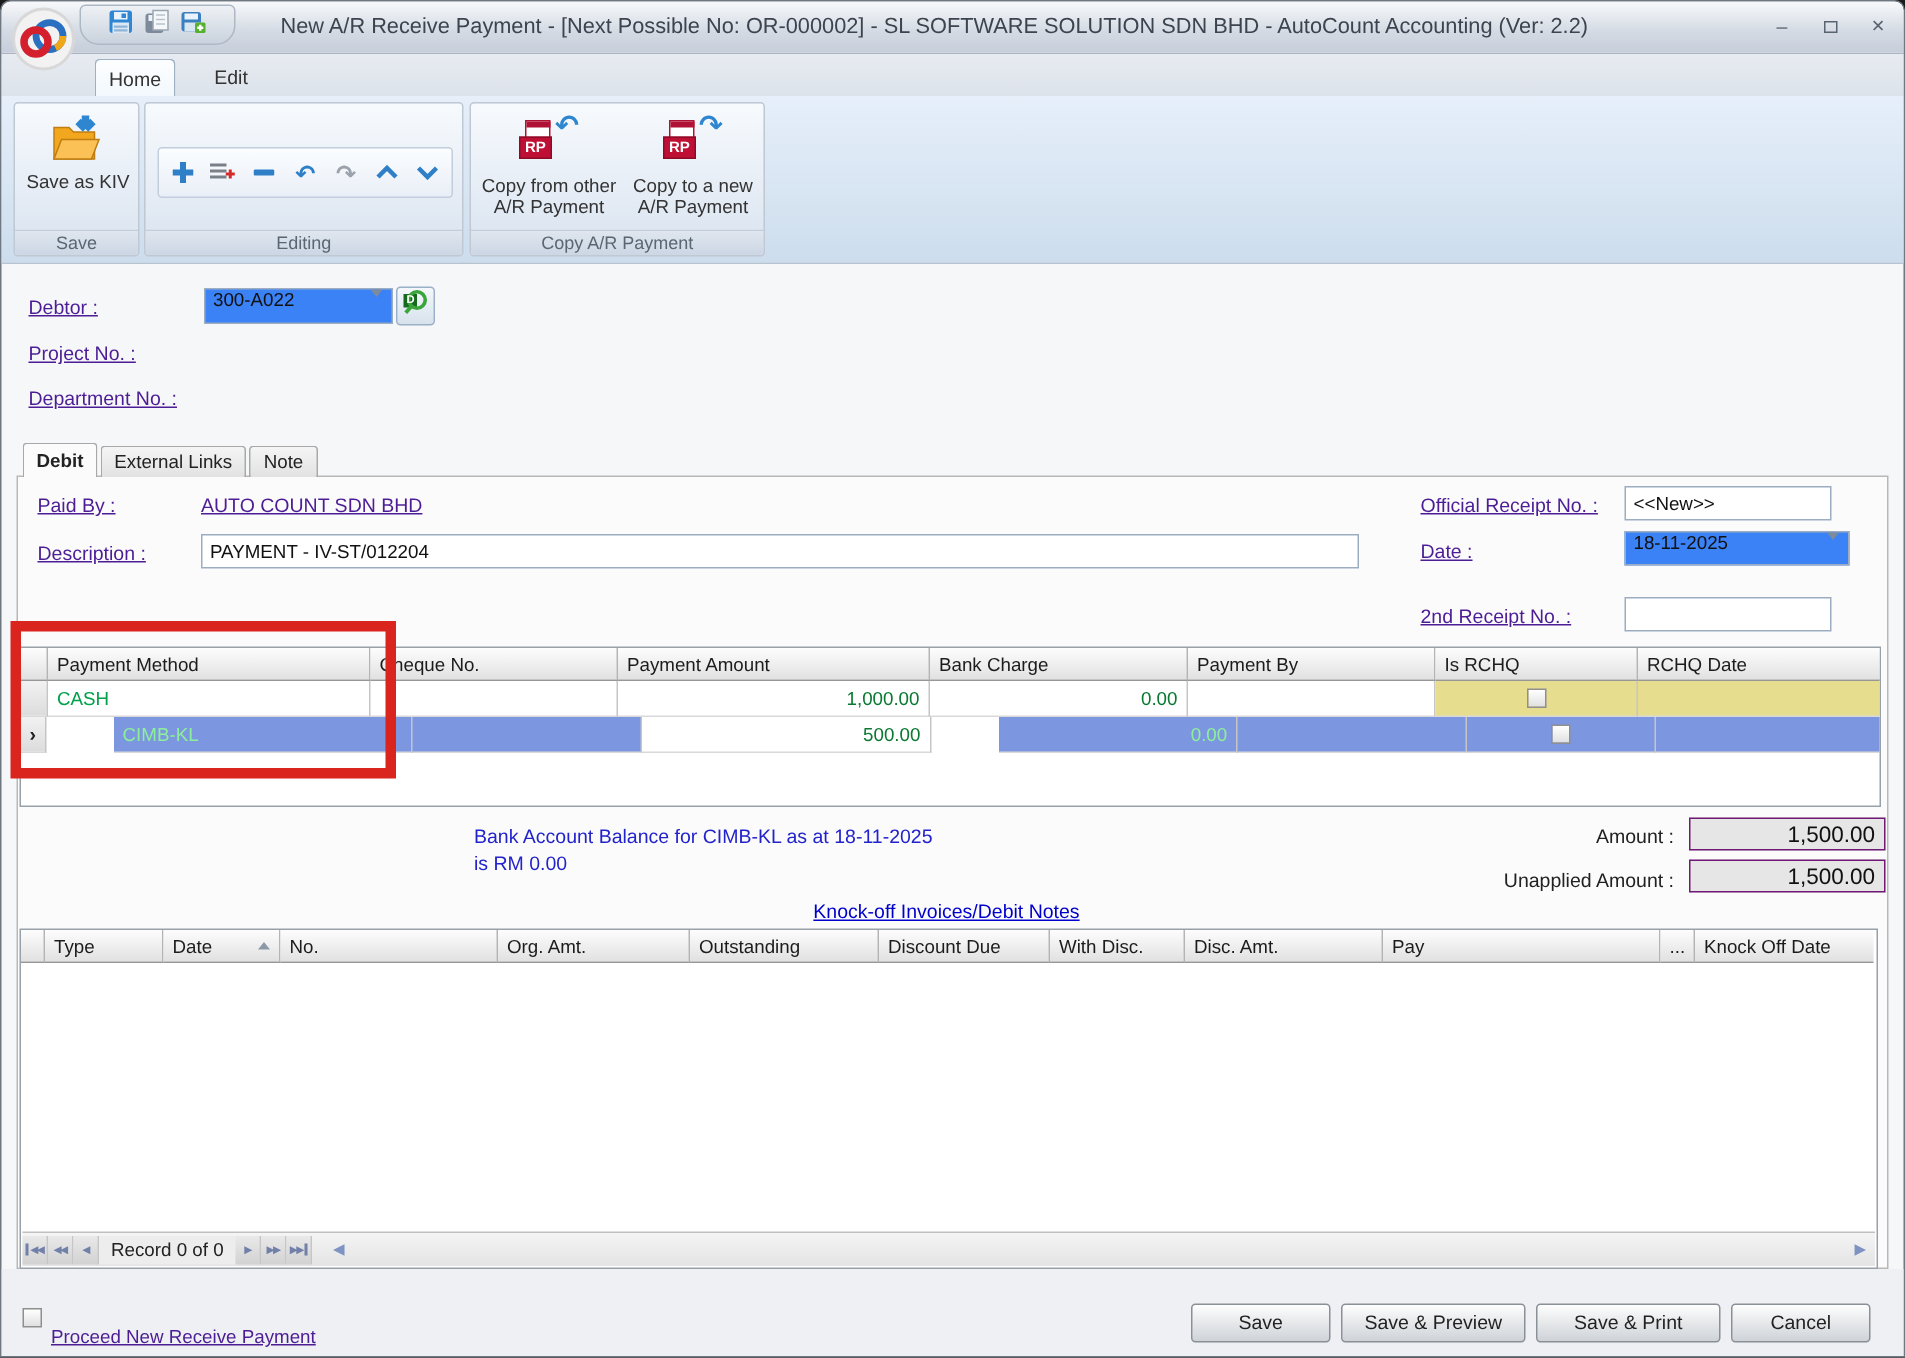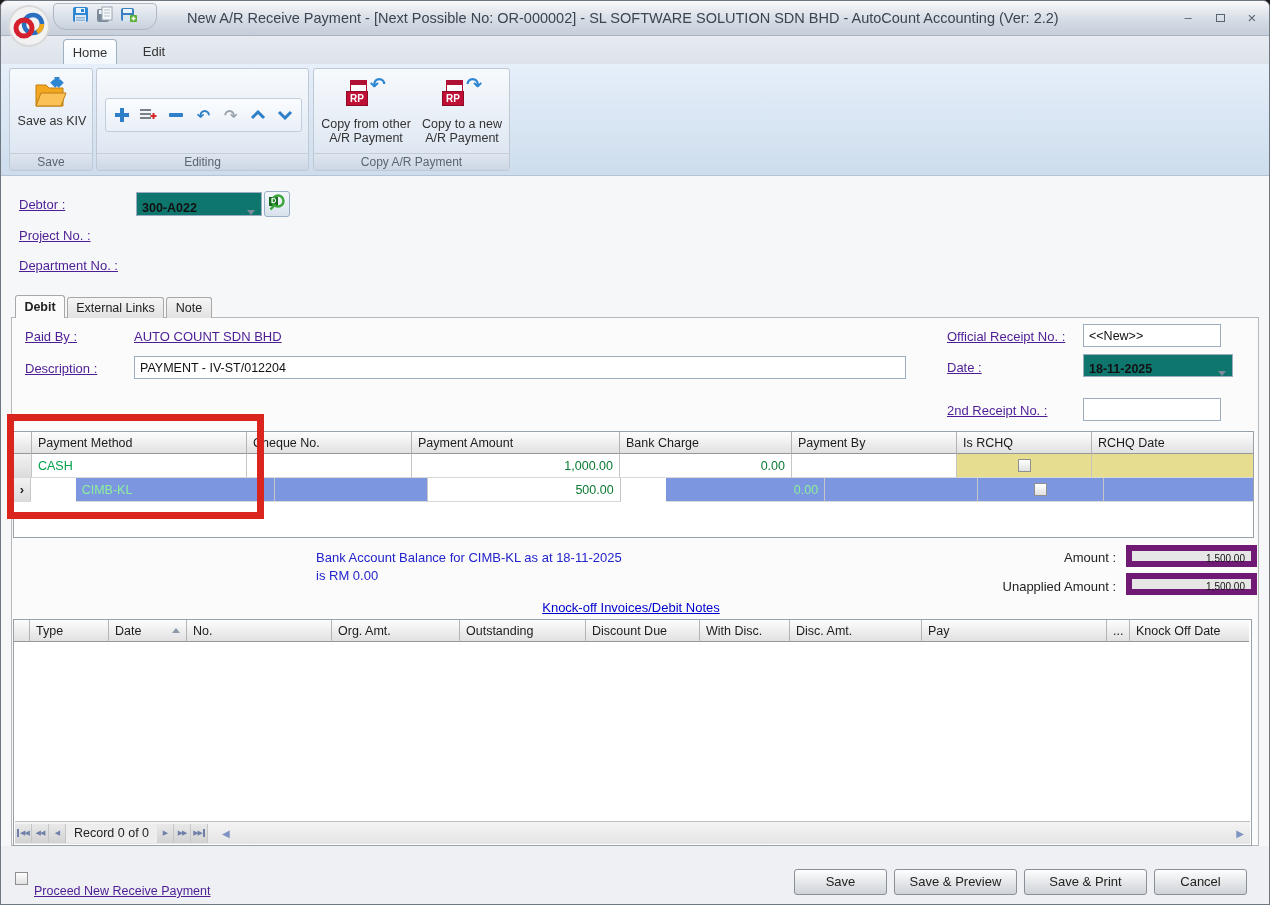--- a/index.html
+++ b/index.html
@@ -39,21 +39,21 @@
   .rp-grid{position:absolute;left:4px;top:3px;width:17px;height:14px;border:1.5px solid #b01235;background:
            linear-gradient(#b01235,#b01235) 0 0/17px 4px no-repeat,#fff;}
   .rp-badge{position:absolute;left:0px;top:14px;background:#c00f35;color:#fff;font-size:10px;font-weight:bold;
             padding:1px 3px;border:1px solid #8c0b27;}
   .rp-arrow{position:absolute;right:0;top:-4px;font-family:"DejaVu Sans",sans-serif;font-size:19px;font-weight:bold;color:#2e86d0;}
 
   
   .lbl{font-size:13px;color:#4c1d95;white-space:nowrap;text-decoration:underline;}
   .tbox{border:1px solid #9cadc2;background:#fff;font-size:12.5px;color:#111;padding:2px 5px;}
   input.tbox{outline:none;}
-  .combo{border:1px solid #9cadc2;background:#0f766e;display:flex;align-items:flex-end;font-weight:bold;}
+  .combo{border:1px solid #9cadc2;background:#3b82f6;display:flex;align-items:flex-start;}
   .combo .ctext{flex:1;font-size:12.5px;color:#111;padding:0 5px;}
   .carrow{width:0;height:0;border-left:4px solid transparent;border-right:4px solid transparent;border-top:5px solid #7d8b9c;margin-right:6px;}
 
   .searchbtn{width:26px;height:26px;background:linear-gradient(#f4f8fc,#d8e2ec);border:1px solid #9ab0c8;border-radius:3px;
              display:flex;align-items:center;justify-content:center;}
 
   
   .mtab{position:absolute;font-size:12.5px;color:#222;text-align:center;border:1px solid #a8a8a8;border-bottom:none;
         background:linear-gradient(#f5f5f5,#e2e2e2);border-radius:3px 3px 0 0;}
   .mtab.active{background:#fbfbfb;font-weight:bold;z-index:5;}
@@ -72,21 +72,21 @@
   .green-l{color:var(--green-on-blue);margin-left:45px;}
   .yellowbg{background:var(--cell-yellow);}
   .selbg{background:var(--selected-row);}
   .cb{width:13px;height:13px;background:linear-gradient(#ffffff,#e0e0e0);border:1px solid #8f8f8f;}
   .sortasc{width:0;height:0;border-left:4px solid transparent;border-right:4px solid transparent;border-bottom:5px solid #8a98a8;margin-left:auto;}
   .row-ind{font-size:13px;font-weight:bold;color:#222;line-height:10px;}
 
   
   .balance{font-size:13px;color:var(--balance-blue);line-height:18px;}
   .sumlbl{font-size:13px;color:#222;text-align:right;}
-  .sumfield{border:6px solid #701a75;background:#e6e6e6;font-size:10px;color:#111;text-align:right;padding:2px 6px;}
+  .sumfield{border:1px solid #701a75;background:#e6e6e6;font-size:15px;color:#111;text-align:right;padding:2px 6px;}
   .klink{font-size:13px;color:var(--link-blue);text-decoration:underline;text-align:center;}
 
   
   .navbar{position:absolute;left:1px;bottom:1px;right:1px;height:23px;background:linear-gradient(#f4f4f4,#e4e4e4);
           border-top:1px solid #c0c0c0;display:flex;align-items:center;}
   .navbtn{height:19px;min-width:17px;display:flex;align-items:center;justify-content:center;
           background:linear-gradient(#e9e9e9,#d2d2d2);border-right:1px solid #c6c6c6;color:#7080a8;
           font-size:7px;letter-spacing:-1px;padding:0 2px;}
   .navtext{font-size:12.5px;color:#222;padding:0 8px;background:#ededed;height:19px;display:flex;align-items:center;}
   .scrollarrow{color:#7e93c2;font-size:10px;}

